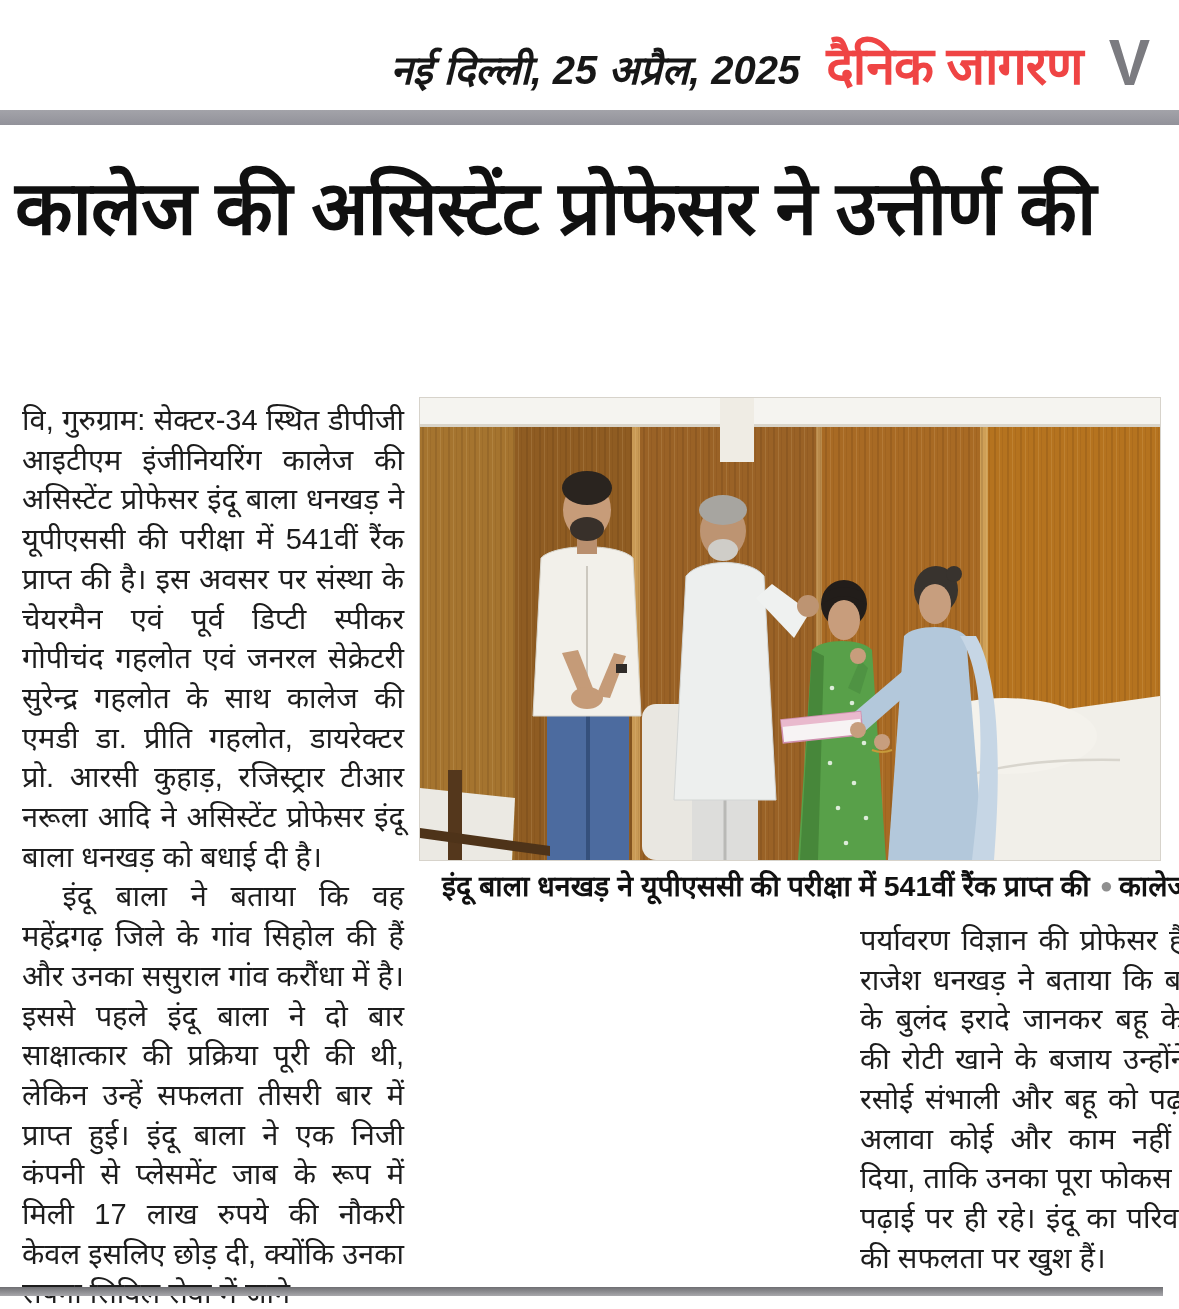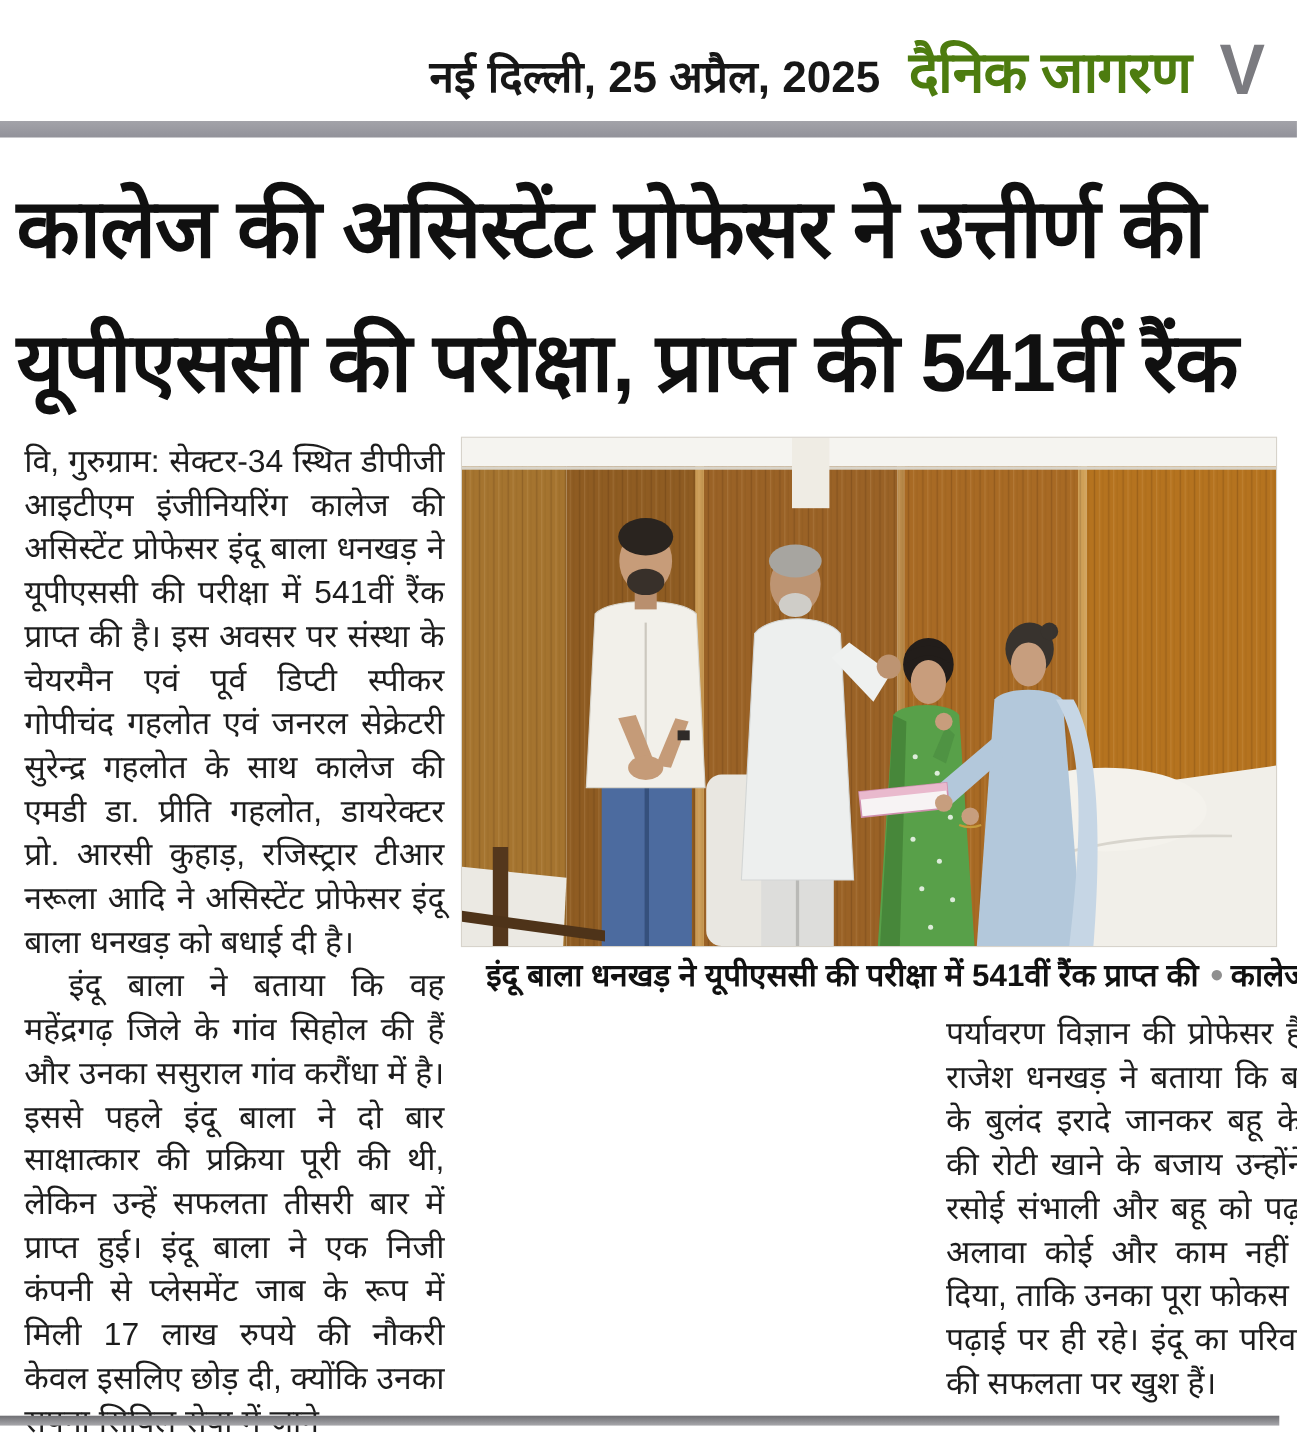--- a/index.html
+++ b/index.html
@@ -10,22 +10,22 @@
     font-family:"Liberation Sans","DejaVu Sans",sans-serif;
     color:#1d1d1d;
     overflow:hidden;
   }
   
   .hdr{
     position:absolute;top:28px;left:0;width:1150px;
     display:flex;justify-content:flex-end;align-items:baseline;gap:26px;
     padding-right:6px;
   }
-  .dateline{font-size:40px;font-weight:700;color:#171717;letter-spacing:0;}
-  .masthead{font-size:52px;font-weight:800;color:#4d7c0f;letter-spacing:-1px;}
+  .dateline{font-size:40px;font-weight:700;color:#171717;letter-spacing:0;font-style:italic;}
+  .masthead{font-size:52px;font-weight:800;color:#ef4444;letter-spacing:-1px;}
   .logo-v{font-size:62px;font-weight:900;color:#7b7b80;line-height:1;transform:scaleY(1.05);}
   .topbar{
     position:absolute;top:110px;left:0;width:1179px;height:15px;
     background:linear-gradient(#a3a3a9,#92929a);
   }
   
   .headline{
     position:absolute;top:148px;left:15px;width:1125px;
     font-size:75px;line-height:121px;font-weight:800;color:#101010;
     letter-spacing:-1px;
@@ -68,21 +68,20 @@
 
   <div class="hdr">
     <span class="dateline">नई दिल्ली, 25 अप्रैल, 2025</span>
     <span class="masthead">दैनिक जागरण</span>
     <span class="logo-v">V</span>
   </div>
   <div class="topbar"></div>
 
   <div class="headline">
     <div>कालेज की असिस्टेंट प्रोफेसर ने उत्तीर्ण की</div>
-    <div>यूपीएससी की परीक्षा, प्राप्त की 541वीं रैंक</div>
   </div>
 
   <div class="col col-left">
     <p>वि, गुरुग्राम: सेक्टर-34 स्थित डीपीजी आइटीएम इंजीनियरिंग कालेज की असिस्टेंट प्रोफेसर इंदू बाला धनखड़ ने यूपीएससी की परीक्षा में 541वीं रैंक प्राप्त की है। इस अवसर पर संस्था के चेयरमैन एवं पूर्व डिप्टी स्पीकर गोपीचंद गहलोत एवं जनरल सेक्रेटरी सुरेन्द्र गहलोत के साथ कालेज की एमडी डा. प्रीति गहलोत, डायरेक्टर प्रो. आरसी कुहाड़, रजिस्ट्रार टीआर नरूला आदि ने असिस्टेंट प्रोफेसर इंदू बाला धनखड़ को बधाई दी है।</p>
     <p class="indent">इंदू बाला ने बताया कि वह महेंद्रगढ़ जिले के गांव सिहोल की हैं और उनका ससुराल गांव करौंधा में है। इससे पहले इंदू बाला ने दो बार साक्षात्कार की प्रक्रिया पूरी की थी, लेकिन उन्हें सफलता तीसरी बार में प्राप्त हुई। इंदू बाला ने एक निजी कंपनी से प्लेसमेंट जाब के रूप में मिली 17 लाख रुपये की नौकरी केवल इसलिए छोड़ दी, क्योंकि उनका सपना सिविल सेवा में जाने</p>
   </div>
 
   <div class="photo">
     <svg viewBox="0 0 740 462" xmlns="http://www.w3.org/2000/svg">
       <defs>

